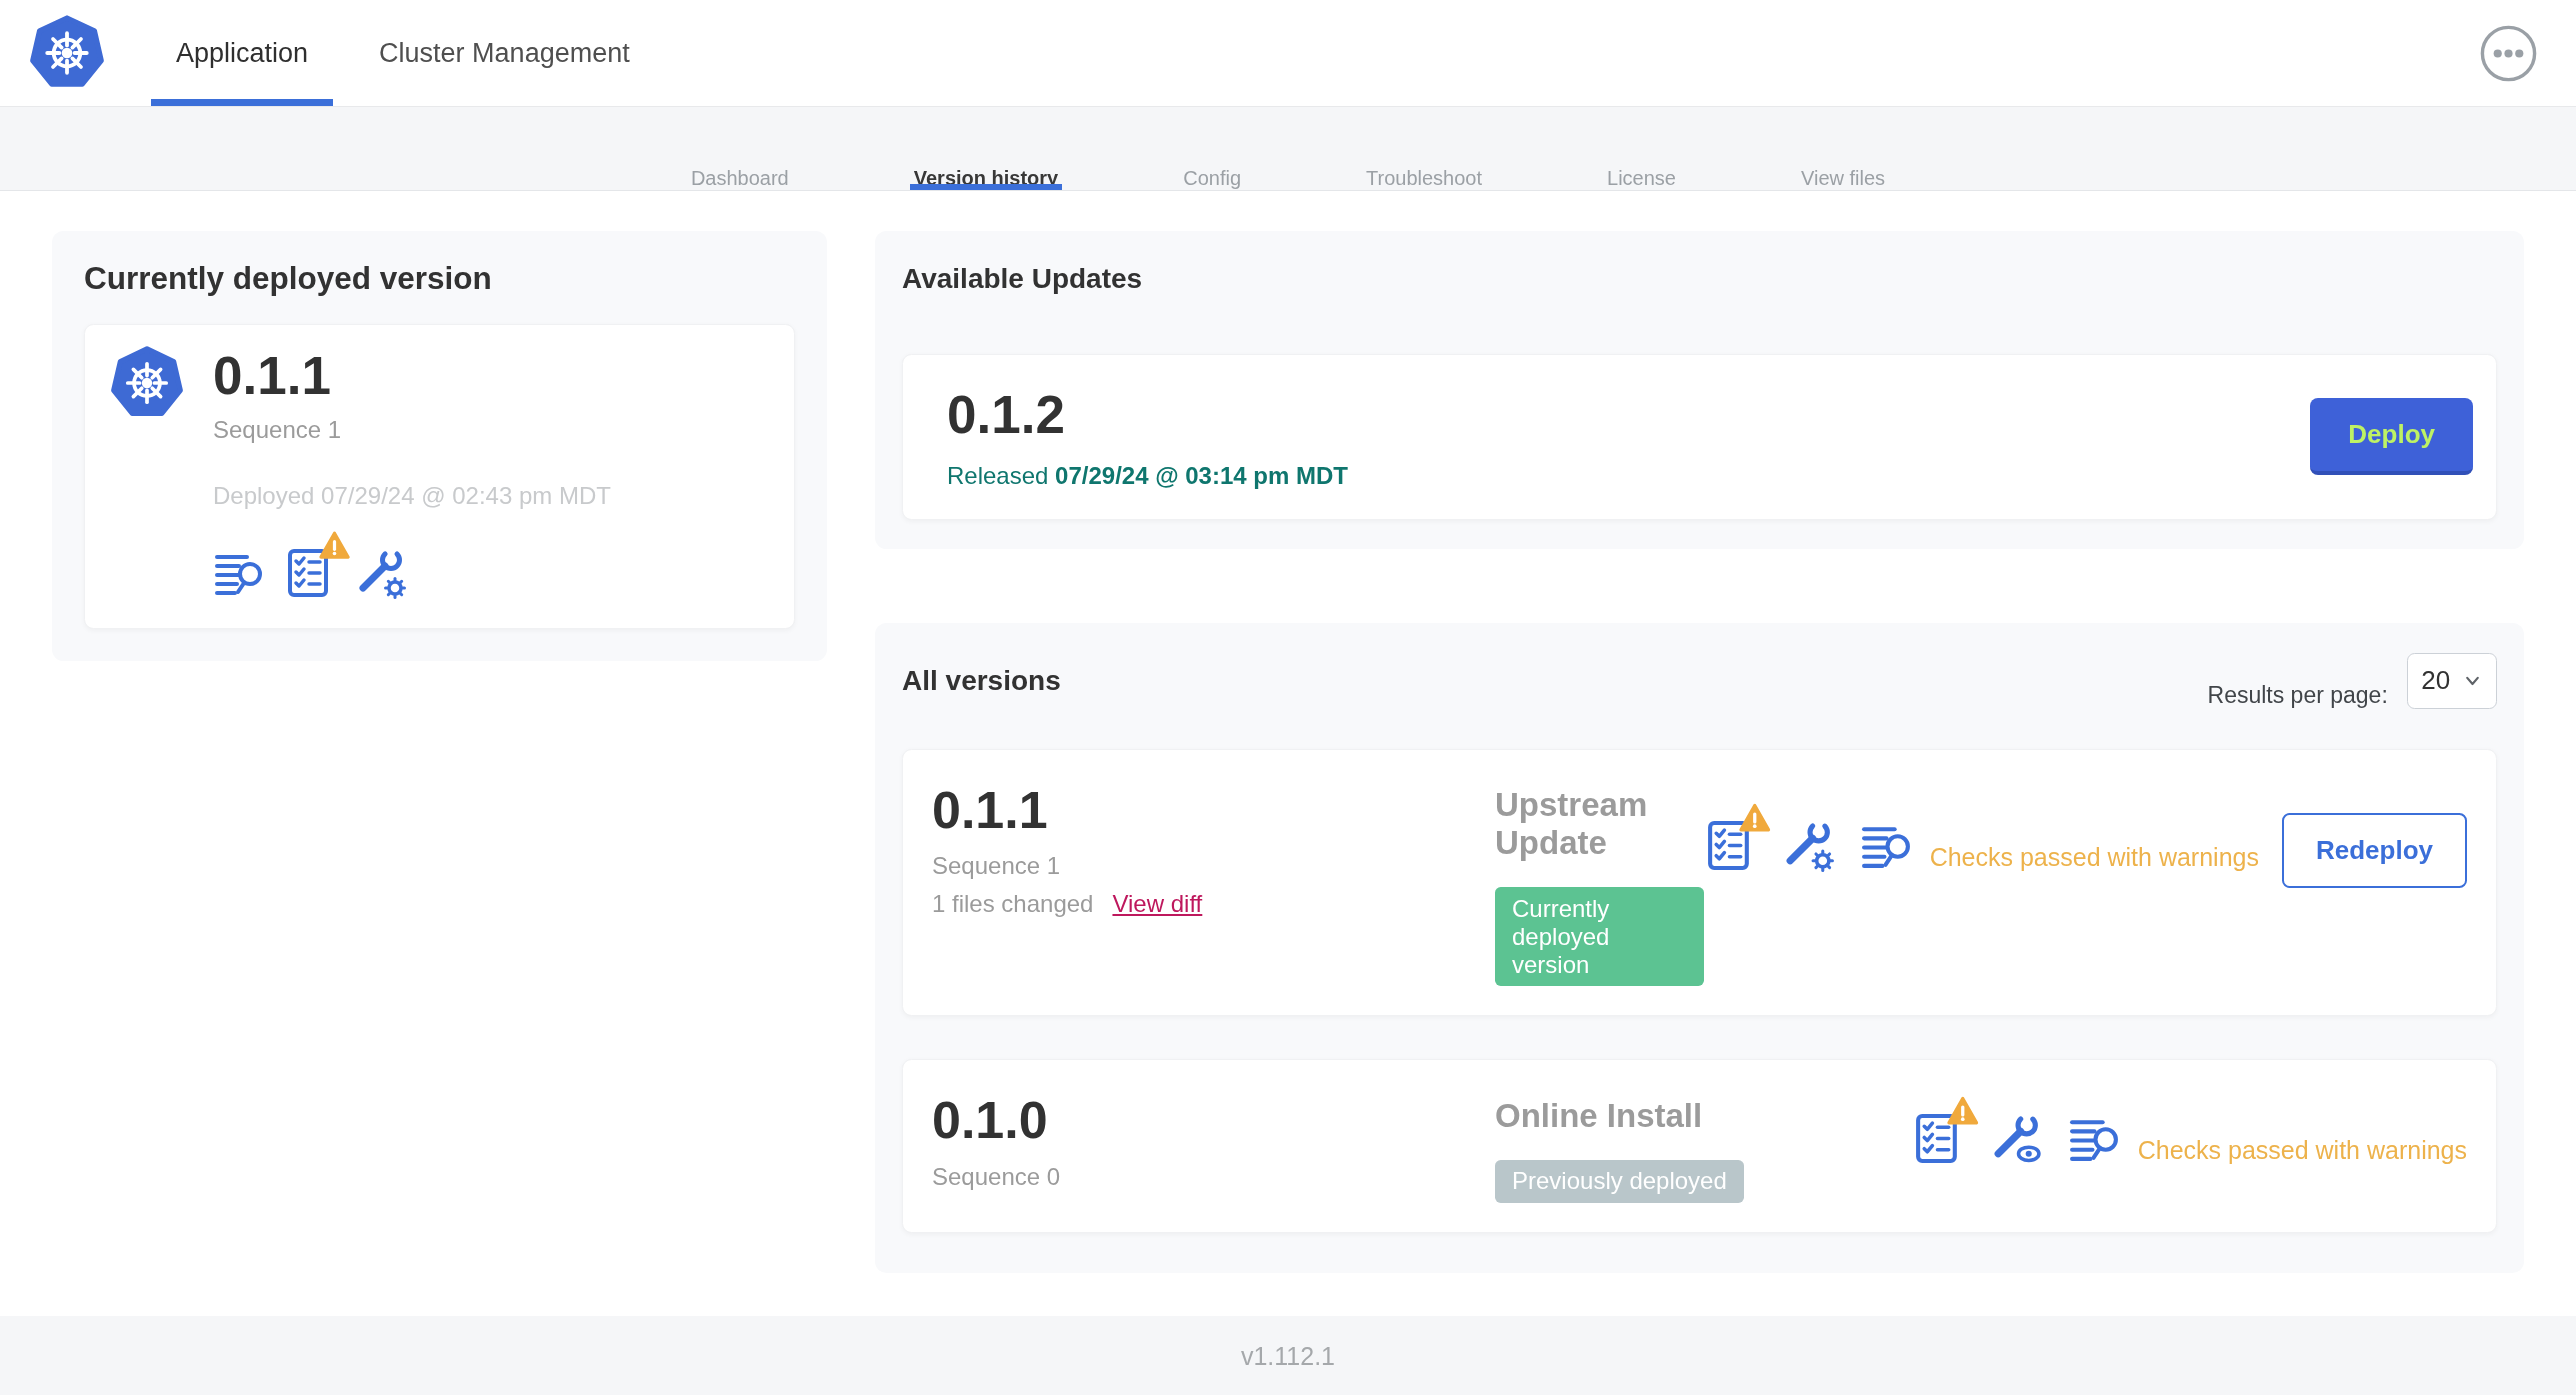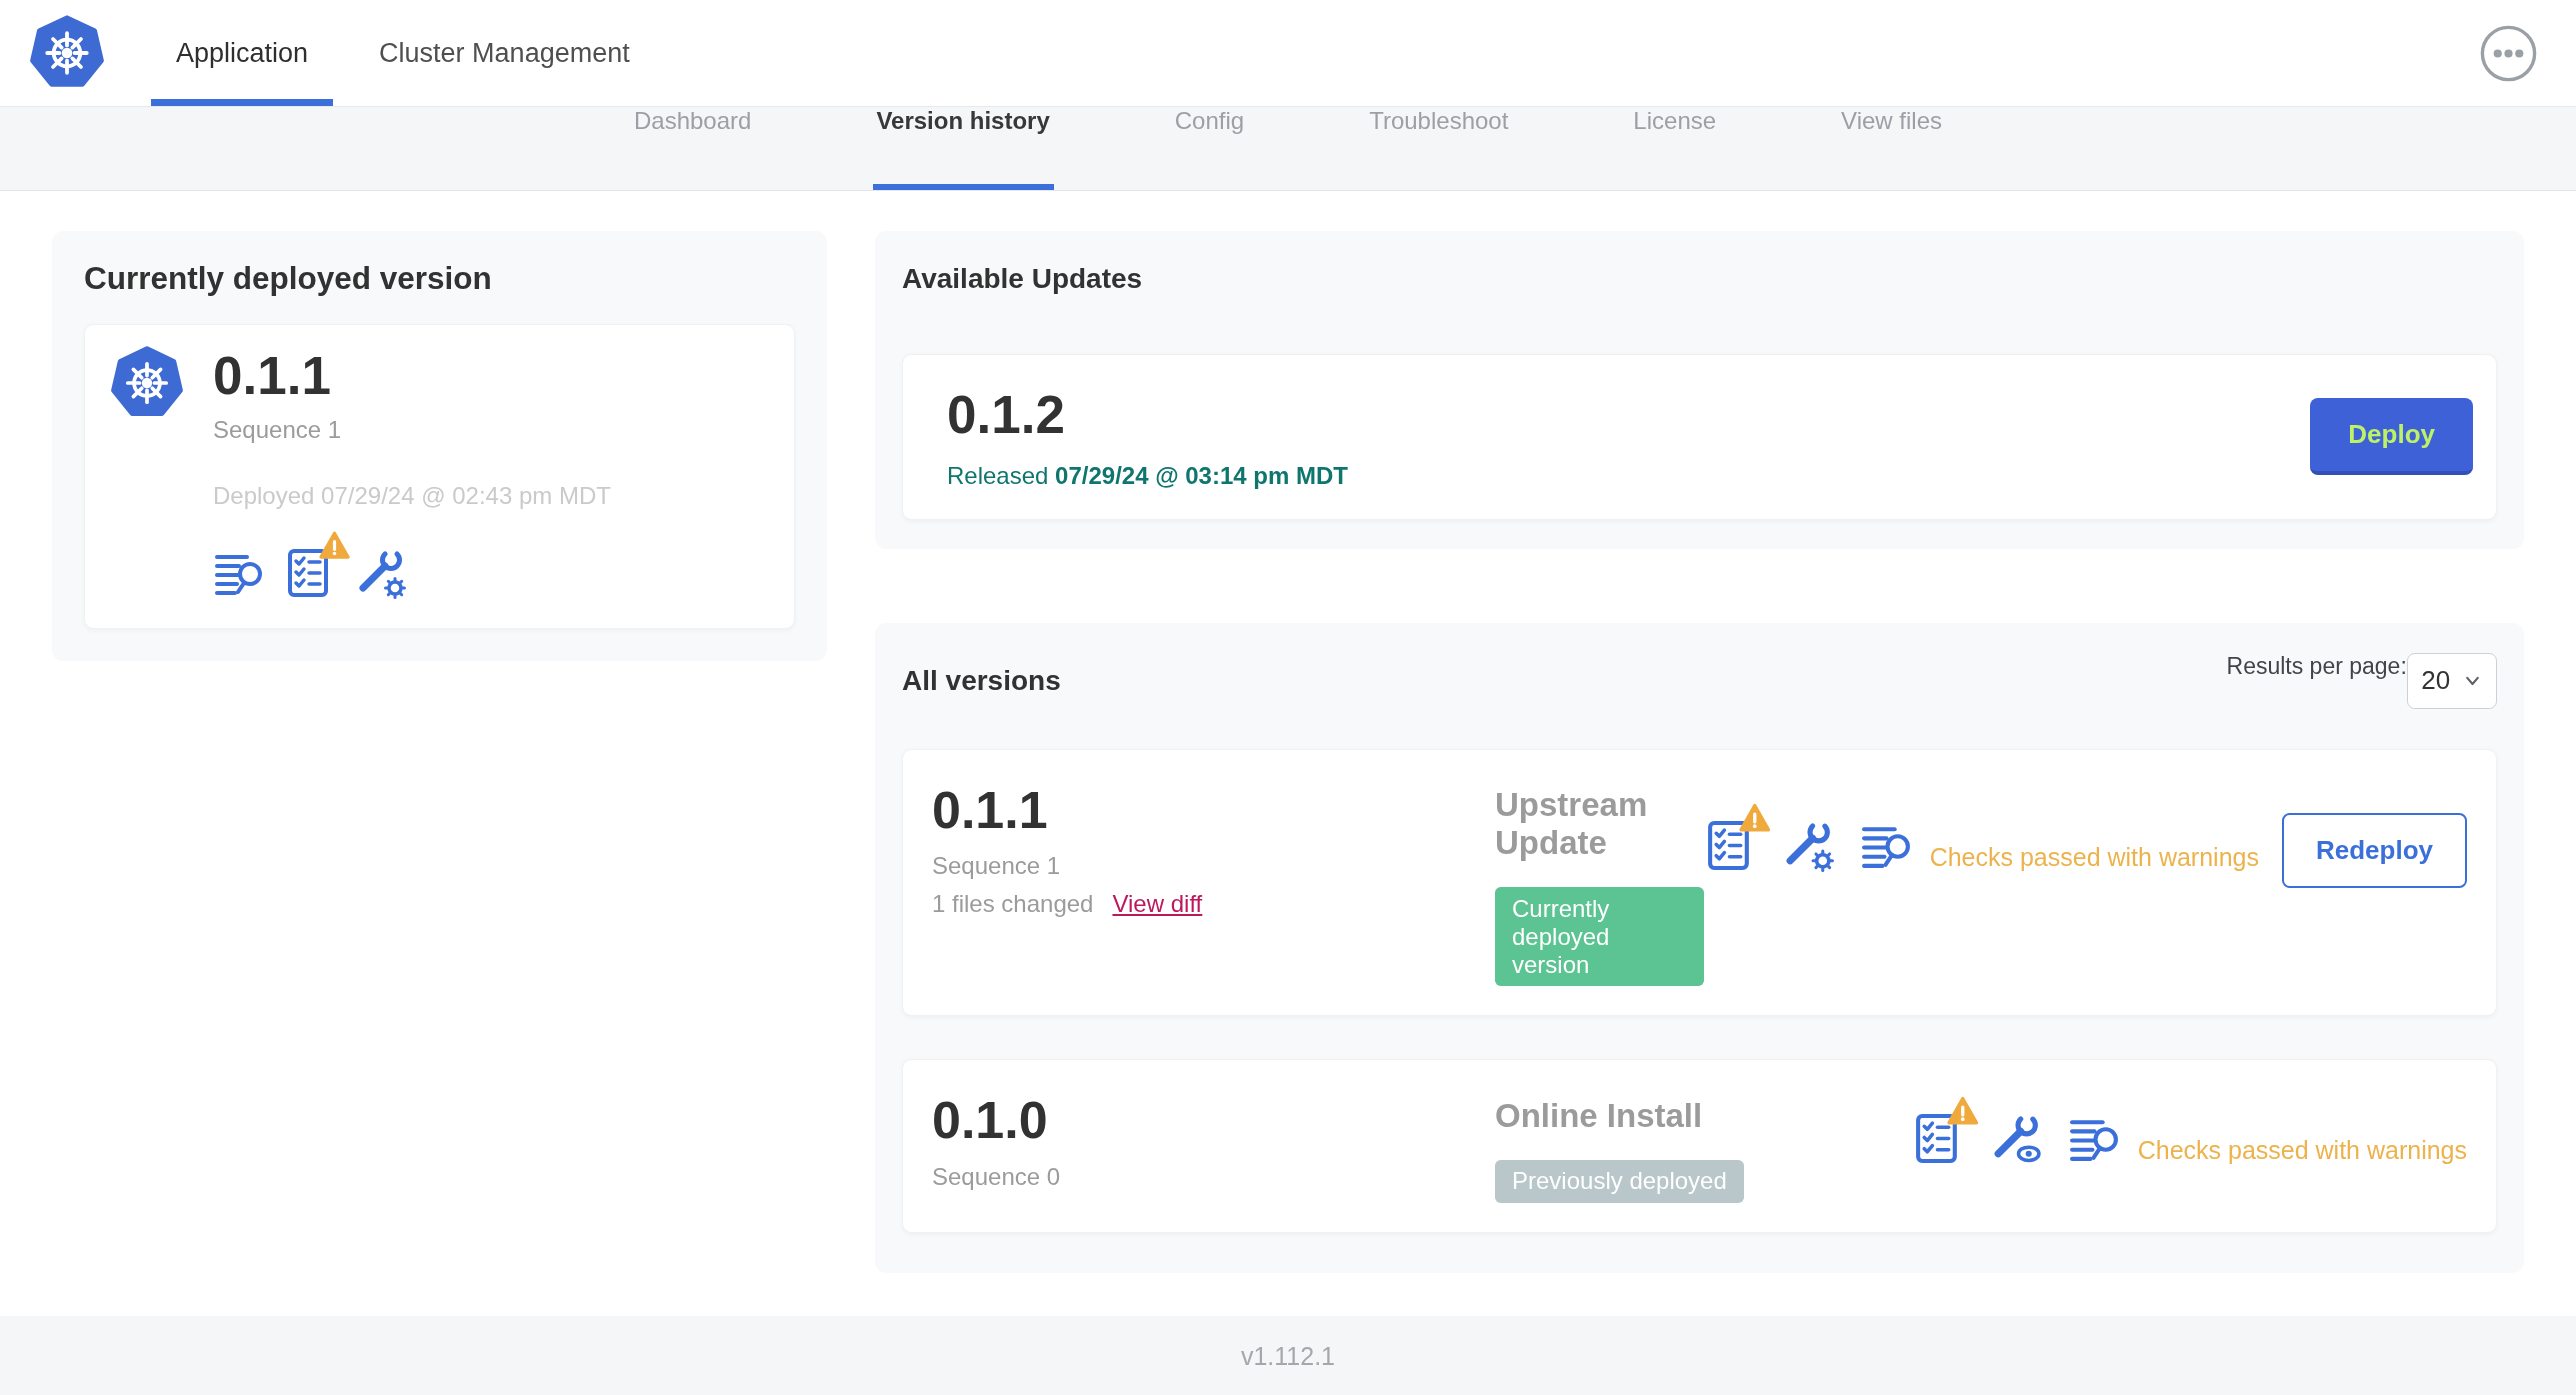--- a/index.html
+++ b/index.html
@@ -29,21 +29,21 @@
   }
   .topnav-right { margin-left:auto; display:flex; align-items:center; }
   .more-btn { background:none; border:none; cursor:pointer; }
 
   
   .subnav {
     height:84px; background:#f5f6f8; border-bottom:1px solid #e4e6e9;
     display:flex; justify-content:center; gap:125px; align-items:stretch; flex:none;
   }
   .subtab {
-    display:flex; align-items:flex-start; font-size:24px; color:#9ba0a5;
+    display:flex; align-items:flex-end; font-size:20px; color:#9ba0a5;
     position:relative; cursor:pointer;
   }
   .subtab.active { color:#383838; font-weight:600; }
   .subtab.active::after {
     content:""; position:absolute; left:-3.8px; right:-3.8px; bottom:0; height:5.7px; background:#3b6fd9;
   }
 
   
   .main { flex:1; background:#fff; display:flex; gap:48px; padding:40px 52px 0 52px; align-items:flex-start; }
   .panel { background:#f8f9fb; border-radius:11.5px; }
@@ -68,21 +68,21 @@
   .up-version { font-size:53px; font-weight:700; color:#323232; }
   .up-released { font-size:24px; color:#0f766e; margin-top:17px; }
   .up-released b { font-weight:700; }
   .deploy-btn {
     background:#3e61d8; border:none; border-bottom:4.8px solid #3150b8; border-radius:8px;
     color:#bef264; font-family:inherit; font-size:26px; font-weight:700; padding:21px 38px; cursor:pointer;
   }
 
   .allv-panel { padding:30px 27px 40px 27px; }
   .allv-head { display:flex; justify-content:space-between; align-items:center; margin-bottom:40px; }
-  .rpp { display:flex; align-items:flex-start; gap:0; }
+  .rpp { display:flex; align-items:flex-end; gap:19px; }
   .rpp-label { font-size:23px; color:#414549; }
   .rpp-select {
     background:#fff; border:1.9px solid #ccd1d7; border-radius:7.6px; padding:11.5px 13.4px;
     display:flex; align-items:center; gap:11.5px; font-size:26px; color:#323232; cursor:pointer;
   }
   .rows { display:flex; flex-direction:column; gap:43px; }
   .version-row { padding:29px; display:flex; align-items:flex-start; }
   .vr-left { width:563px; flex:none; }
   .vr-version { font-size:52px; font-weight:700; color:#323232; line-height:1.2; }
   .vr-seq { font-size:24px; color:#9b9b9b; margin-top:11.5px; }

